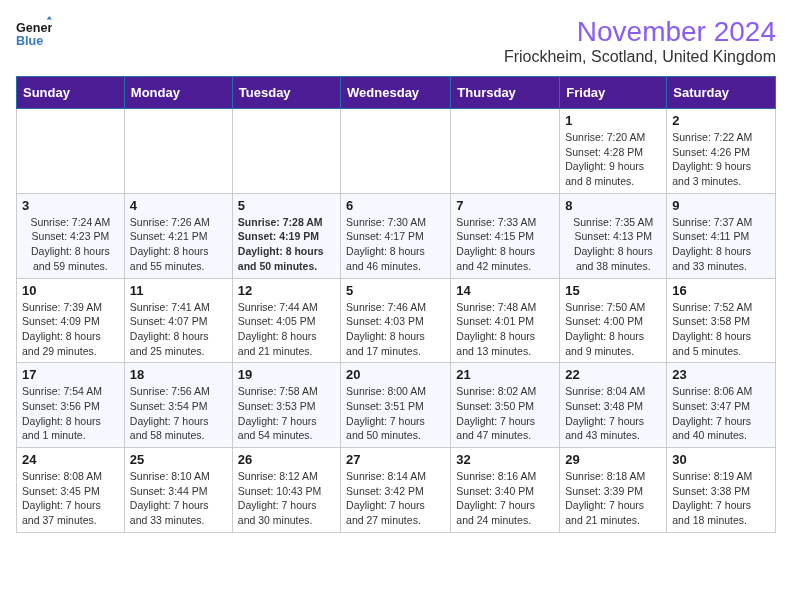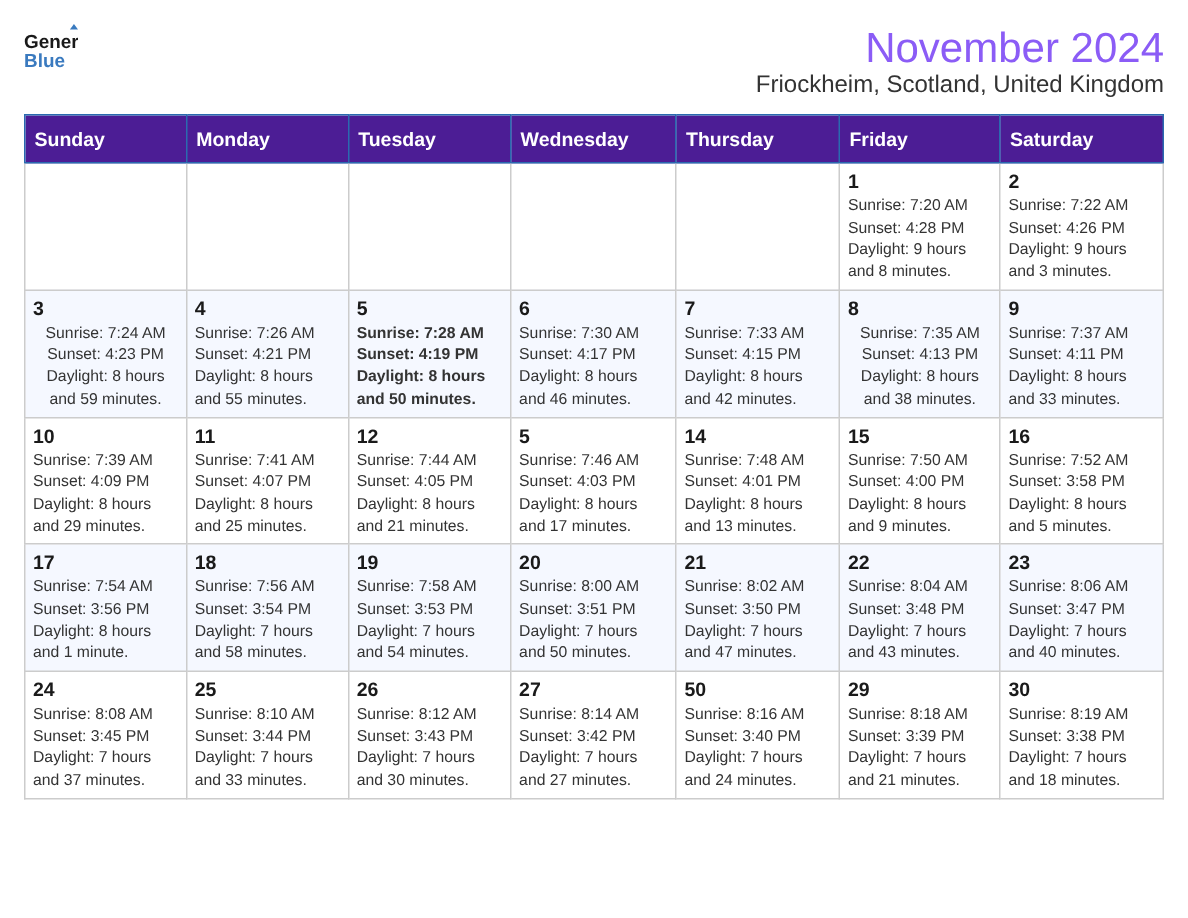--- a/index.html
+++ b/index.html
@@ -293,33 +293,33 @@
         <td>
           <span class="day-num">25</span>
           <div class="day-info" style="white-space: pre-line;">Sunrise: 8:10 AM
 Sunset: 3:44 PM
 Daylight: 7 hours
 and 33 minutes.</div>
         </td>
         <td>
           <span class="day-num">26</span>
           <div class="day-info" style="white-space: pre-line;">Sunrise: 8:12 AM
-Sunset: 3:43 PM
+Sunset: 10:43 PM
 Daylight: 7 hours
 and 30 minutes.</div>
         </td>
         <td>
           <span class="day-num">27</span>
           <div class="day-info" style="white-space: pre-line;">Sunrise: 8:14 AM
 Sunset: 3:42 PM
 Daylight: 7 hours
 and 27 minutes.</div>
         </td>
         <td>
-          <span class="day-num">50</span>
+          <span class="day-num">32</span>
           <div class="day-info" style="white-space: pre-line;">Sunrise: 8:16 AM
 Sunset: 3:40 PM
 Daylight: 7 hours
 and 24 minutes.</div>
         </td>
         <td>
           <span class="day-num">29</span>
           <div class="day-info" style="white-space: pre-line;">Sunrise: 8:18 AM
 Sunset: 3:39 PM
 Daylight: 7 hours

